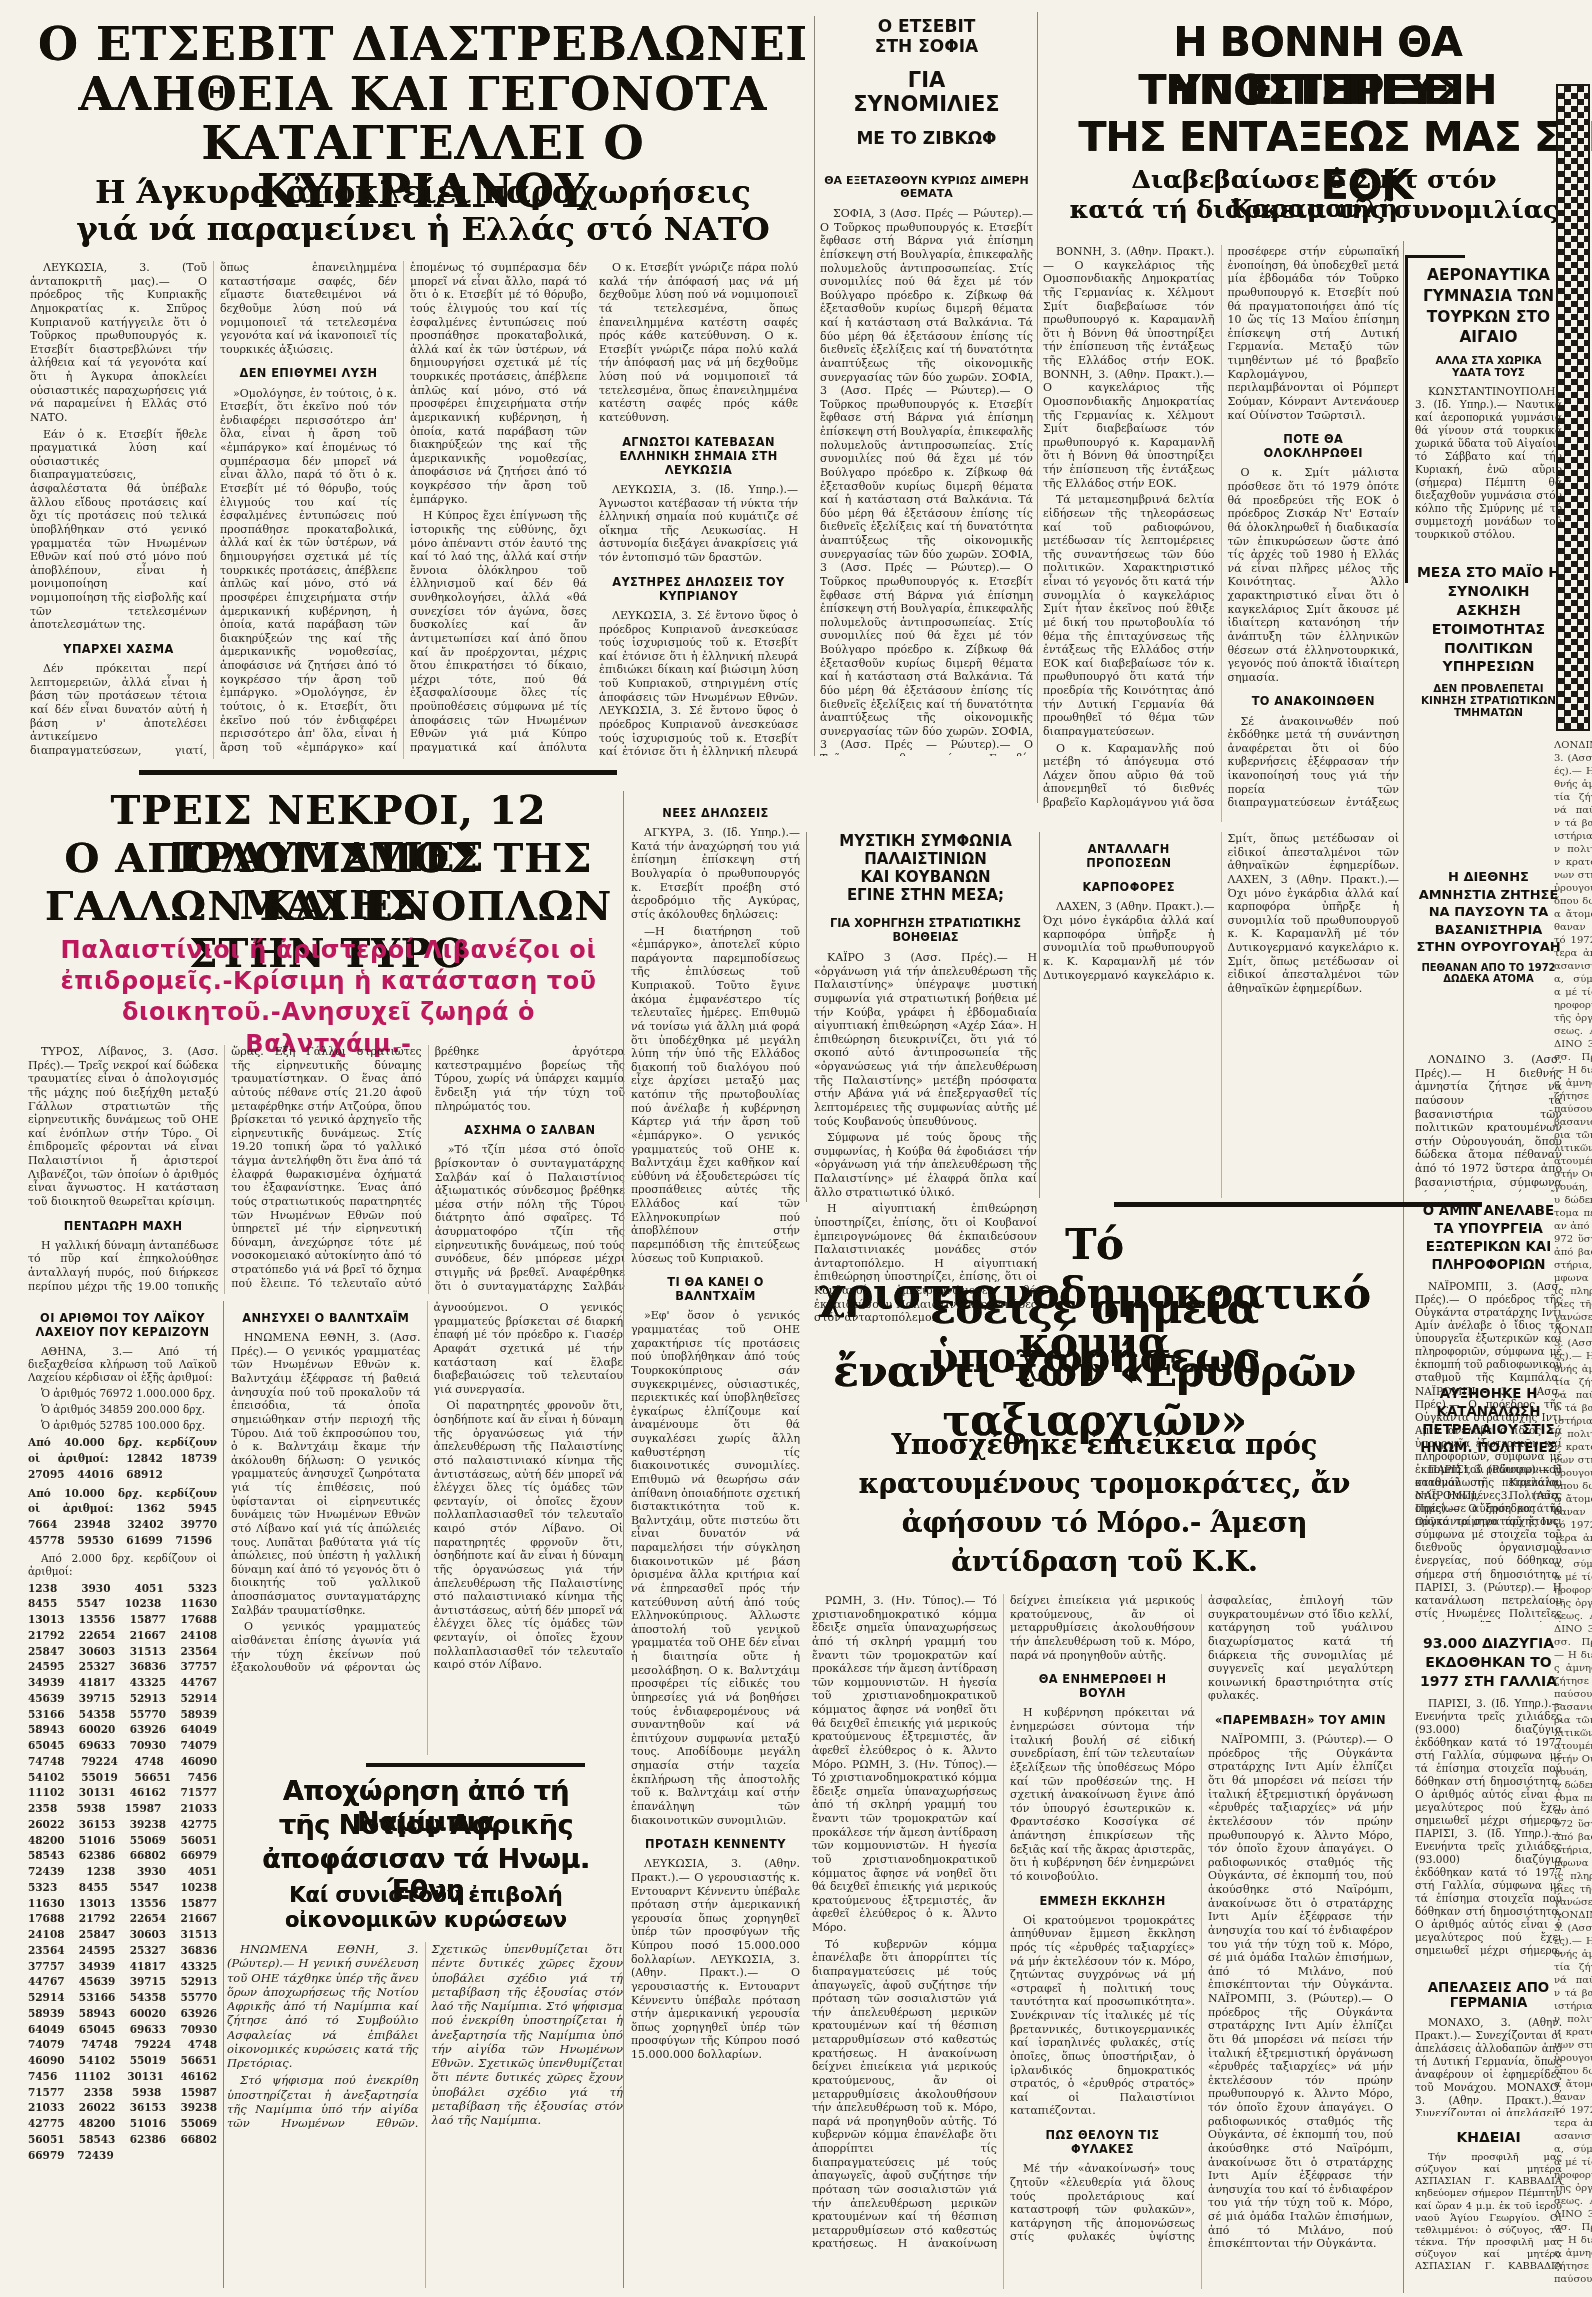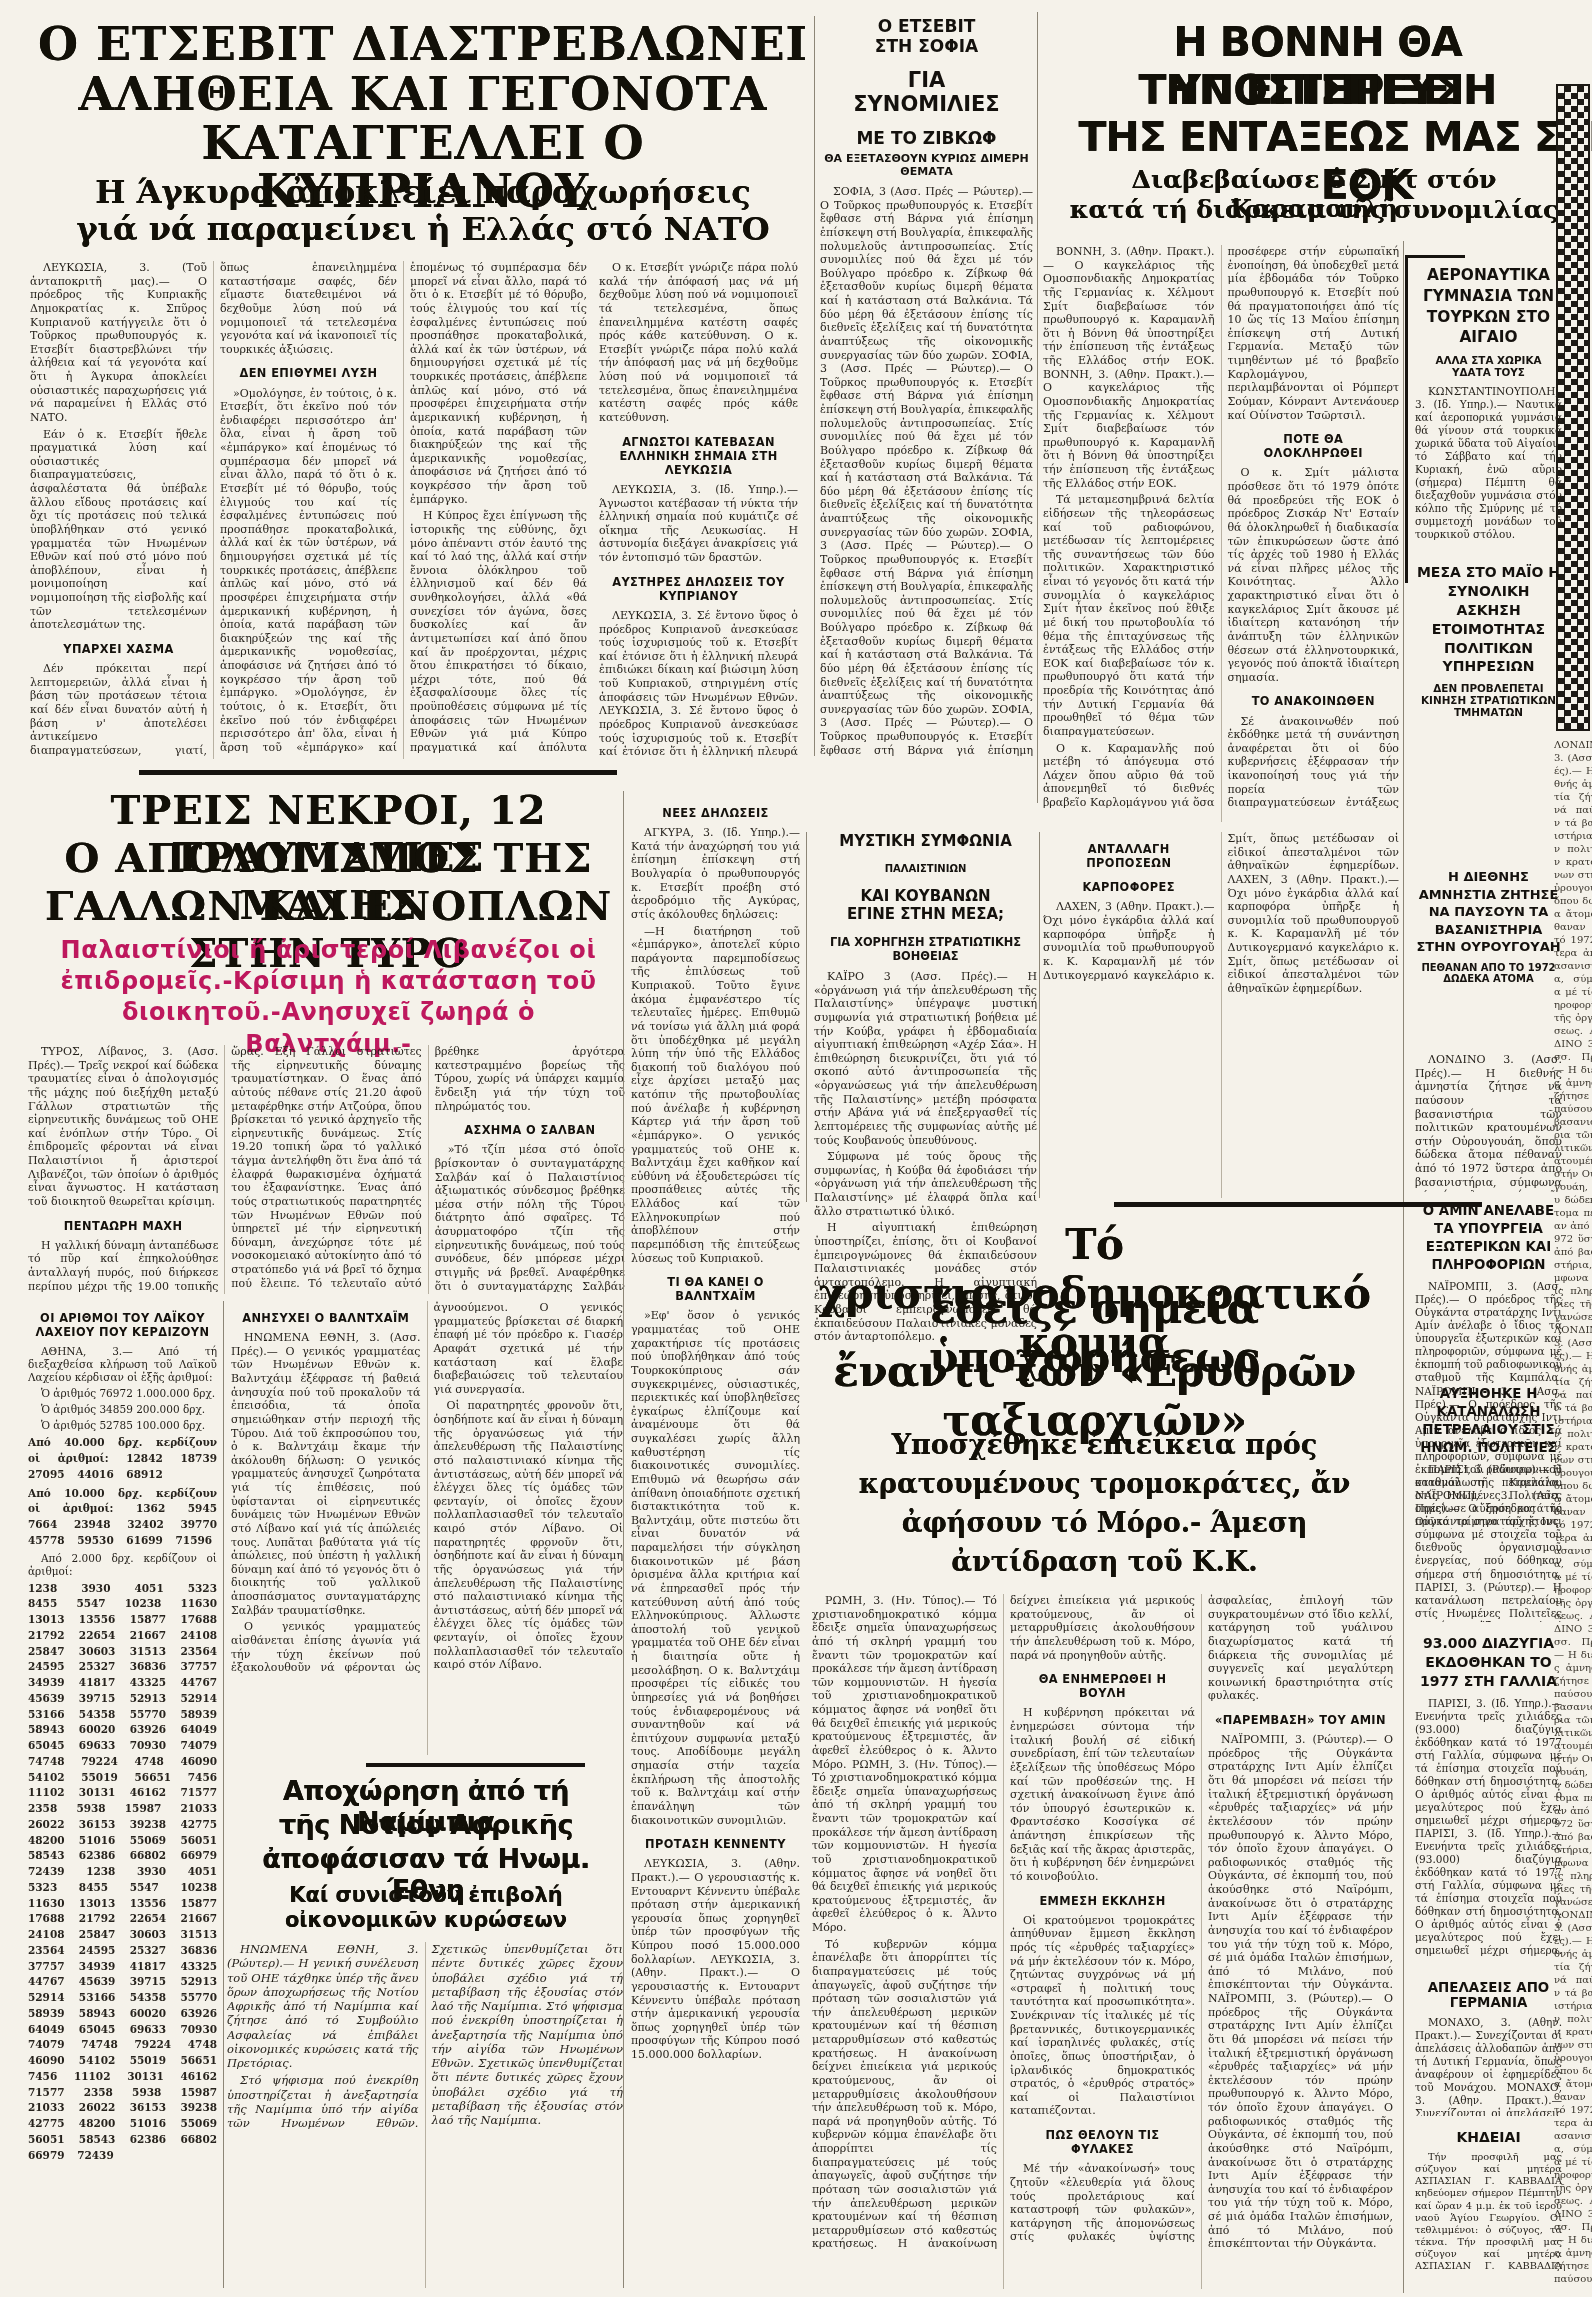--- a/index.html
+++ b/index.html
@@ -59,21 +59,21 @@
     <div class="shead">ΑΥΣΤΗΡΕΣ ΔΗΛΩΣΕΙΣ ΤΟΥ ΚΥΠΡΙΑΝΟΥ</div>
     <p>ΛΕΥΚΩΣΙΑ, 3. Σέ ἔντονο ὕφος ὁ πρόεδρος Κυπριανοῦ ἀνεσκεύασε τούς ἰσχυρισμούς τοῦ κ. Ετσεβίτ καί ἐτόνισε ὅτι ἡ ἑλληνική πλευρά ἐπιδιώκει δίκαιη καί βιώσιμη λύση τοῦ Κυπριακοῦ, στηριγμένη στίς ἀποφάσεις τῶν Ηνωμένων Εθνῶν. ΛΕΥΚΩΣΙΑ, 3. Σέ ἔντονο ὕφος ὁ πρόεδρος Κυπριανοῦ ἀνεσκεύασε τούς ἰσχυρισμούς τοῦ κ. Ετσεβίτ καί ἐτόνισε ὅτι ἡ ἑλληνική πλευρά ἐπιδιώκει δίκαιη καί βιώσιμη λύση τοῦ Κυπριακοῦ, στηριγμένη στίς ἀποφάσεις τῶν Ηνωμένων Εθνῶν.</p>
   </div>
 
 <div class="rule" style="left:814px;top:16px;width:1px;height:740px"></div>
 <div class="rule" style="left:1037px;top:12px;width:1px;height:791px"></div>
 <div class="abs" style="left:820px;top:16px;width:213px;height:740px;overflow:hidden">
   <div class="stitle" style="font-size:17px;margin:0">Ο ΕΤΣΕΒΙΤ</div>
   <div class="stitle" style="font-size:17px;margin:0">ΣΤΗ ΣΟΦΙΑ</div>
   <div class="stitle" style="font-size:21px;margin:12px">ΓΙΑ ΣΥΝΟΜΙΛΙΕΣ</div>
-  <div class="stitle" style="font-size:17px;margin:0 0 4px">ΜΕ ΤΟ ΖΙΒΚΩΦ</div>
+  <div class="stitle" style="font-size:17px;margin:0 0 26px">ΜΕ ΤΟ ΖΙΒΚΩΦ</div>
   <div class="skick" style="font-size:11px">ΘΑ ΕΞΕΤΑΣΘΟΥΝ ΚΥΡΙΩΣ ΔΙΜΕΡΗ ΘΕΜΑΤΑ</div>
   <div class="one" style="height:597px">
       <p class="lead">ΣΟΦΙΑ, 3 (Ασσ. Πρές — Ρώυτερ).— Ο Τοῦρκος πρωθυπουργός κ. Ετσεβίτ ἔφθασε στή Βάρνα γιά ἐπίσημη ἐπίσκεψη στή Βουλγαρία, ἐπικεφαλῆς πολυμελοῦς ἀντιπροσωπείας. Στίς συνομιλίες πού θά ἔχει μέ τόν Βούλγαρο πρόεδρο κ. Ζίβκωφ θά ἐξετασθοῦν κυρίως διμερῆ θέματα καί ἡ κατάσταση στά Βαλκάνια. Τά δύο μέρη θά ἐξετάσουν ἐπίσης τίς διεθνεῖς ἐξελίξεις καί τή δυνατότητα ἀναπτύξεως τῆς οἰκονομικῆς συνεργασίας τῶν δύο χωρῶν. ΣΟΦΙΑ, 3 (Ασσ. Πρές — Ρώυτερ).— Ο Τοῦρκος πρωθυπουργός κ. Ετσεβίτ ἔφθασε στή Βάρνα γιά ἐπίσημη ἐπίσκεψη στή Βουλγαρία, ἐπικεφαλῆς πολυμελοῦς ἀντιπροσωπείας. Στίς συνομιλίες πού θά ἔχει μέ τόν Βούλγαρο πρόεδρο κ. Ζίβκωφ θά ἐξετασθοῦν κυρίως διμερῆ θέματα καί ἡ κατάσταση στά Βαλκάνια. Τά δύο μέρη θά ἐξετάσουν ἐπίσης τίς διεθνεῖς ἐξελίξεις καί τή δυνατότητα ἀναπτύξεως τῆς οἰκονομικῆς συνεργασίας τῶν δύο χωρῶν. ΣΟΦΙΑ, 3 (Ασσ. Πρές — Ρώυτερ).— Ο Τοῦρκος πρωθυπουργός κ. Ετσεβίτ ἔφθασε στή Βάρνα γιά ἐπίσημη ἐπίσκεψη στή Βουλγαρία, ἐπικεφαλῆς πολυμελοῦς ἀντιπροσωπείας. Στίς συνομιλίες πού θά ἔχει μέ τόν Βούλγαρο πρόεδρο κ. Ζίβκωφ θά ἐξετασθοῦν κυρίως διμερῆ θέματα καί ἡ κατάσταση στά Βαλκάνια. Τά δύο μέρη θά ἐξετάσουν ἐπίσης τίς διεθνεῖς ἐξελίξεις καί τή δυνατότητα ἀναπτύξεως τῆς οἰκονομικῆς συνεργασίας τῶν δύο χωρῶν. ΣΟΦΙΑ, 3 (Ασσ. Πρές — Ρώυτερ).— Ο Τοῦρκος πρωθυπουργός κ. Ετσεβίτ ἔφθασε στή Βάρνα γιά ἐπίσημη ἐπίσκεψη στή Βουλγαρία, ἐπικεφαλῆς πολυμελοῦς ἀντιπροσωπείας. Στίς συνομιλίες πού θά ἔχει μέ τόν Βούλγαρο πρόεδρο κ. Ζίβκωφ θά ἐξετασθοῦν κυρίως διμερῆ θέματα καί ἡ κατάσταση στά Βαλκάνια. Τά δύο μέρη θά ἐξετάσουν ἐπίσης τίς διεθνεῖς ἐξελίξεις καί τή δυνατότητα ἀναπτύξεως τῆς οἰκονομικῆς συνεργασίας τῶν δύο χωρῶν.</p>
     </div>
 </div>
 
 <div class="hl sans" style="left:1043px;top:18px;width:549px;font-size:41px;letter-spacing:-1px">Η ΒΟΝΝΗ ΘΑ ΥΠΟΣΤΗΡΙΞΕΙ</div>
 <div class="hl sans" style="left:1043px;top:66px;width:549px;font-size:41px;letter-spacing:-1px">ΤΗΝ ΕΠΙΣΠΕΥΣΗ</div>
 <div class="hl sans" style="left:1043px;top:113px;width:647px;font-size:41px;letter-spacing:-1px">ΤΗΣ ΕΝΤΑΞΕΩΣ ΜΑΣ ΣΤΗΝ ΕΟΚ</div>
 <div class="hl serif" style="left:1065px;top:165px;width:498px;font-size:25px">Διαβεβαίωσε ὁ Σμίτ στόν Καραμανλῆ</div>
@@ -208,21 +208,21 @@
     <p>—Η διατήρηση τοῦ «ἐμπάργκο», ἀποτελεῖ κύριο παράγοντα παρεμποδίσεως τῆς ἐπιλύσεως τοῦ Κυπριακοῦ. Τοῦτο ἔγινε ἀκόμα ἐμφανέστερο τίς τελευταῖες ἡμέρες. Επιθυμῶ νά τονίσω γιά ἄλλη μιά φορά ὅτι ὑποδέχθηκα μέ μεγάλη λύπη τήν ὑπό τῆς Ελλάδος διακοπή τοῦ διαλόγου πού εἶχε ἀρχίσει μεταξύ μας κατόπιν τῆς πρωτοβουλίας πού ἀνέλαβε ἡ κυβέρνηση Κάρτερ γιά τήν ἄρση τοῦ «ἐμπάργκο». Ο γενικός γραμματεύς τοῦ ΟΗΕ κ. Βαλντχάιμ ἔχει καθῆκον καί εὐθύνη νά ἐξουδετερώσει τίς προσπάθειες αὐτές τῆς Ελλάδος καί τῶν Ελληνοκυπρίων πού ἀποβλέπουν στήν παρεμπόδιση τῆς ἐπιτεύξεως λύσεως τοῦ Κυπριακοῦ.</p>
     <div class="shead">ΤΙ ΘΑ ΚΑΝΕΙ Ο ΒΑΛΝΤΧΑΪΜ</div>
     <p>»Εφ' ὅσον ὁ γενικός γραμματέας τοῦ ΟΗΕ χαρακτήρισε τίς προτάσεις πού ὑποβλήθηκαν ἀπό τούς Τουρκοκύπριους σάν συγκεκριμένες, οὐσιαστικές, περιεκτικές καί ὑποβληθεῖσες ἐγκαίρως ἐλπίζουμε καί ἀναμένουμε ὅτι θά συγκαλέσει χωρίς ἄλλη καθυστέρηση τίς διακοινοτικές συνομιλίες. Επιθυμῶ νά θεωρήσω σάν ἀπίθανη ὁποιαδήποτε σχετική διστακτικότητα τοῦ κ. Βαλντχάιμ, οὔτε πιστεύω ὅτι εἶναι δυνατόν νά παραμελήσει τήν σύγκληση διακοινοτικῶν μέ βάση ὁρισμένα ἄλλα κριτήρια καί νά ἐπηρεασθεῖ πρός τήν κατεύθυνση αὐτή ἀπό τούς Ελληνοκύπριους. Άλλωστε ἀποστολή τοῦ γενικοῦ γραμματέα τοῦ ΟΗΕ δέν εἶναι ἡ διαιτησία οὔτε ἡ μεσολάβηση. Ο κ. Βαλντχάιμ προσφέρει τίς εἰδικές του ὑπηρεσίες γιά νά βοηθήσει τούς ἐνδιαφερομένους νά συναντηθοῦν καί νά ἐπιτύχουν συμφωνία μεταξύ τους. Αποδίδουμε μεγάλη σημασία στήν ταχεία ἐκπλήρωση τῆς ἀποστολῆς τοῦ κ. Βαλντχάιμ καί στήν ἐπανάληψη τῶν διακοινοτικῶν συνομιλιῶν.</p>
     <div class="shead">ΠΡΟΤΑΣΗ ΚΕΝΝΕΝΤΥ</div>
     <p>ΛΕΥΚΩΣΙΑ, 3. (Αθην. Πρακτ.).— Ο γερουσιαστής κ. Εντουαρντ Κέννεντυ ὑπέβαλε πρόταση στήν ἀμερικανική γερουσία ὅπως χορηγηθεῖ ὑπέρ τῶν προσφύγων τῆς Κύπρου ποσό 15.000.000 δολλαρίων. ΛΕΥΚΩΣΙΑ, 3. (Αθην. Πρακτ.).— Ο γερουσιαστής κ. Εντουαρντ Κέννεντυ ὑπέβαλε πρόταση στήν ἀμερικανική γερουσία ὅπως χορηγηθεῖ ὑπέρ τῶν προσφύγων τῆς Κύπρου ποσό 15.000.000 δολλαρίων.</p>
   </div>
 <div class="rule" style="left:806px;top:832px;width:1px;height:370px"></div>
 
 <div class="abs" style="left:814px;top:832px;width:223px;height:563px;overflow:hidden">
   <div class="stitle" style="font-size:15px;margin:0">ΜΥΣΤΙΚΗ ΣΥΜΦΩΝΙΑ</div>
-  <div class="stitle" style="font-size:10px;margin:13px">ΠΑΛΑΙΣΤΙΝΙΩΝ</div>
+  <div class="stitle" style="font-size:15px;margin:0">ΠΑΛΑΙΣΤΙΝΙΩΝ</div>
   <div class="stitle" style="font-size:15px;margin:0">ΚΑΙ ΚΟΥΒΑΝΩΝ</div>
   <div class="stitle" style="font-size:15px;margin:0 0 12px">ΕΓΙΝΕ ΣΤΗΝ ΜΕΣΑ;</div>
   <div class="skick" style="font-size:11.4px">ΓΙΑ ΧΟΡΗΓΗΣΗ ΣΤΡΑΤΙΩΤΙΚΗΣ ΒΟΗΘΕΙΑΣ</div>
   <div class="one" style="height:418px">
       <p class="lead">ΚΑΪΡΟ 3 (Ασσ. Πρές).— Η «ὀργάνωση γιά τήν ἀπελευθέρωση τῆς Παλαιστίνης» ὑπέγραψε μυστική συμφωνία γιά στρατιωτική βοήθεια μέ τήν Κούβα, γράφει ἡ ἑβδομαδιαία αἰγυπτιακή ἐπιθεώρηση «Αχέρ Σάα». Η ἐπιθεώρηση διευκρινίζει, ὅτι γιά τό σκοπό αὐτό ἀντιπροσωπεία τῆς «ὀργανώσεως γιά τήν ἀπελευθέρωση τῆς Παλαιστίνης» μετέβη πρόσφατα στήν Αβάνα γιά νά ἐπεξεργασθεῖ τίς λεπτομέρειες τῆς συμφωνίας αὐτῆς μέ τούς Κουβανούς ὑπευθύνους.</p>
       <p>Σύμφωνα μέ τούς ὅρους τῆς συμφωνίας, ἡ Κούβα θά ἐφοδιάσει τήν «ὀργάνωση γιά τήν ἀπελευθέρωση τῆς Παλαιστίνης» μέ ἐλαφρά ὅπλα καί ἄλλο στρατιωτικό ὑλικό.</p>
       <p>Η αἰγυπτιακή ἐπιθεώρηση ὑποστηρίζει, ἐπίσης, ὅτι οἱ Κουβανοί ἐμπειρογνώμονες θά ἐκπαιδεύσουν Παλαιστινιακές μονάδες στόν ἀνταρτοπόλεμο. Η αἰγυπτιακή ἐπιθεώρηση ὑποστηρίζει, ἐπίσης, ὅτι οἱ Κουβανοί ἐμπειρογνώμονες θά ἐκπαιδεύσουν Παλαιστινιακές μονάδες στόν ἀνταρτοπόλεμο.</p>
     </div>
 </div>
 

